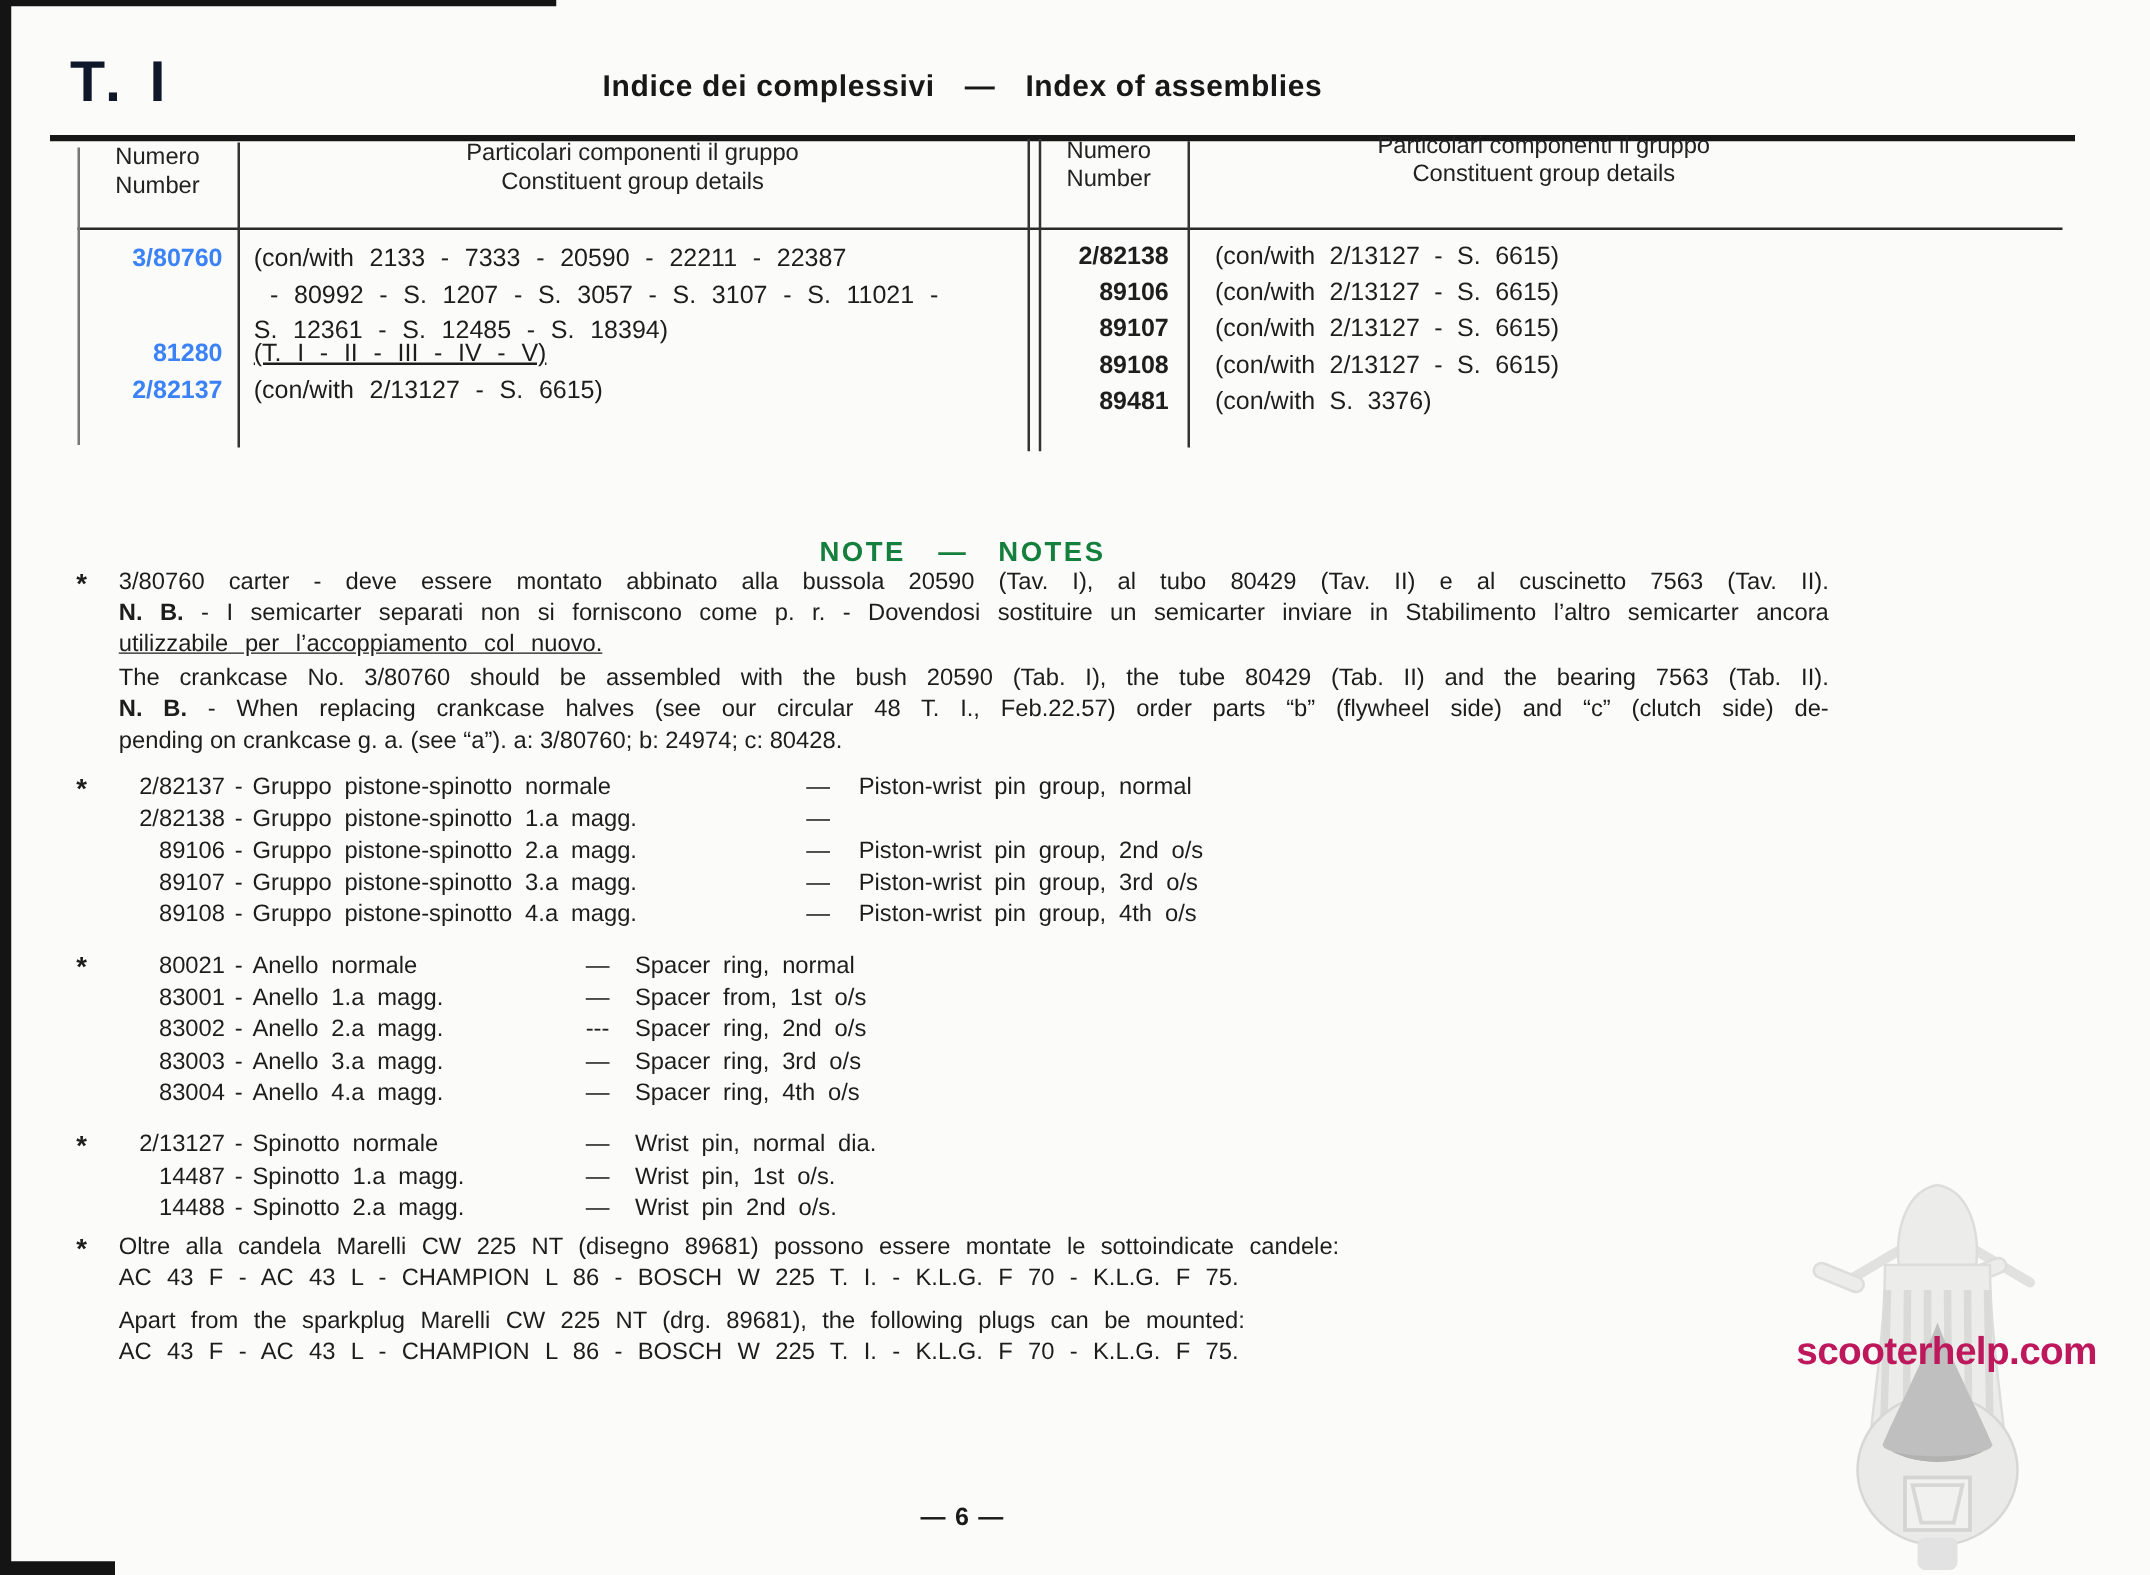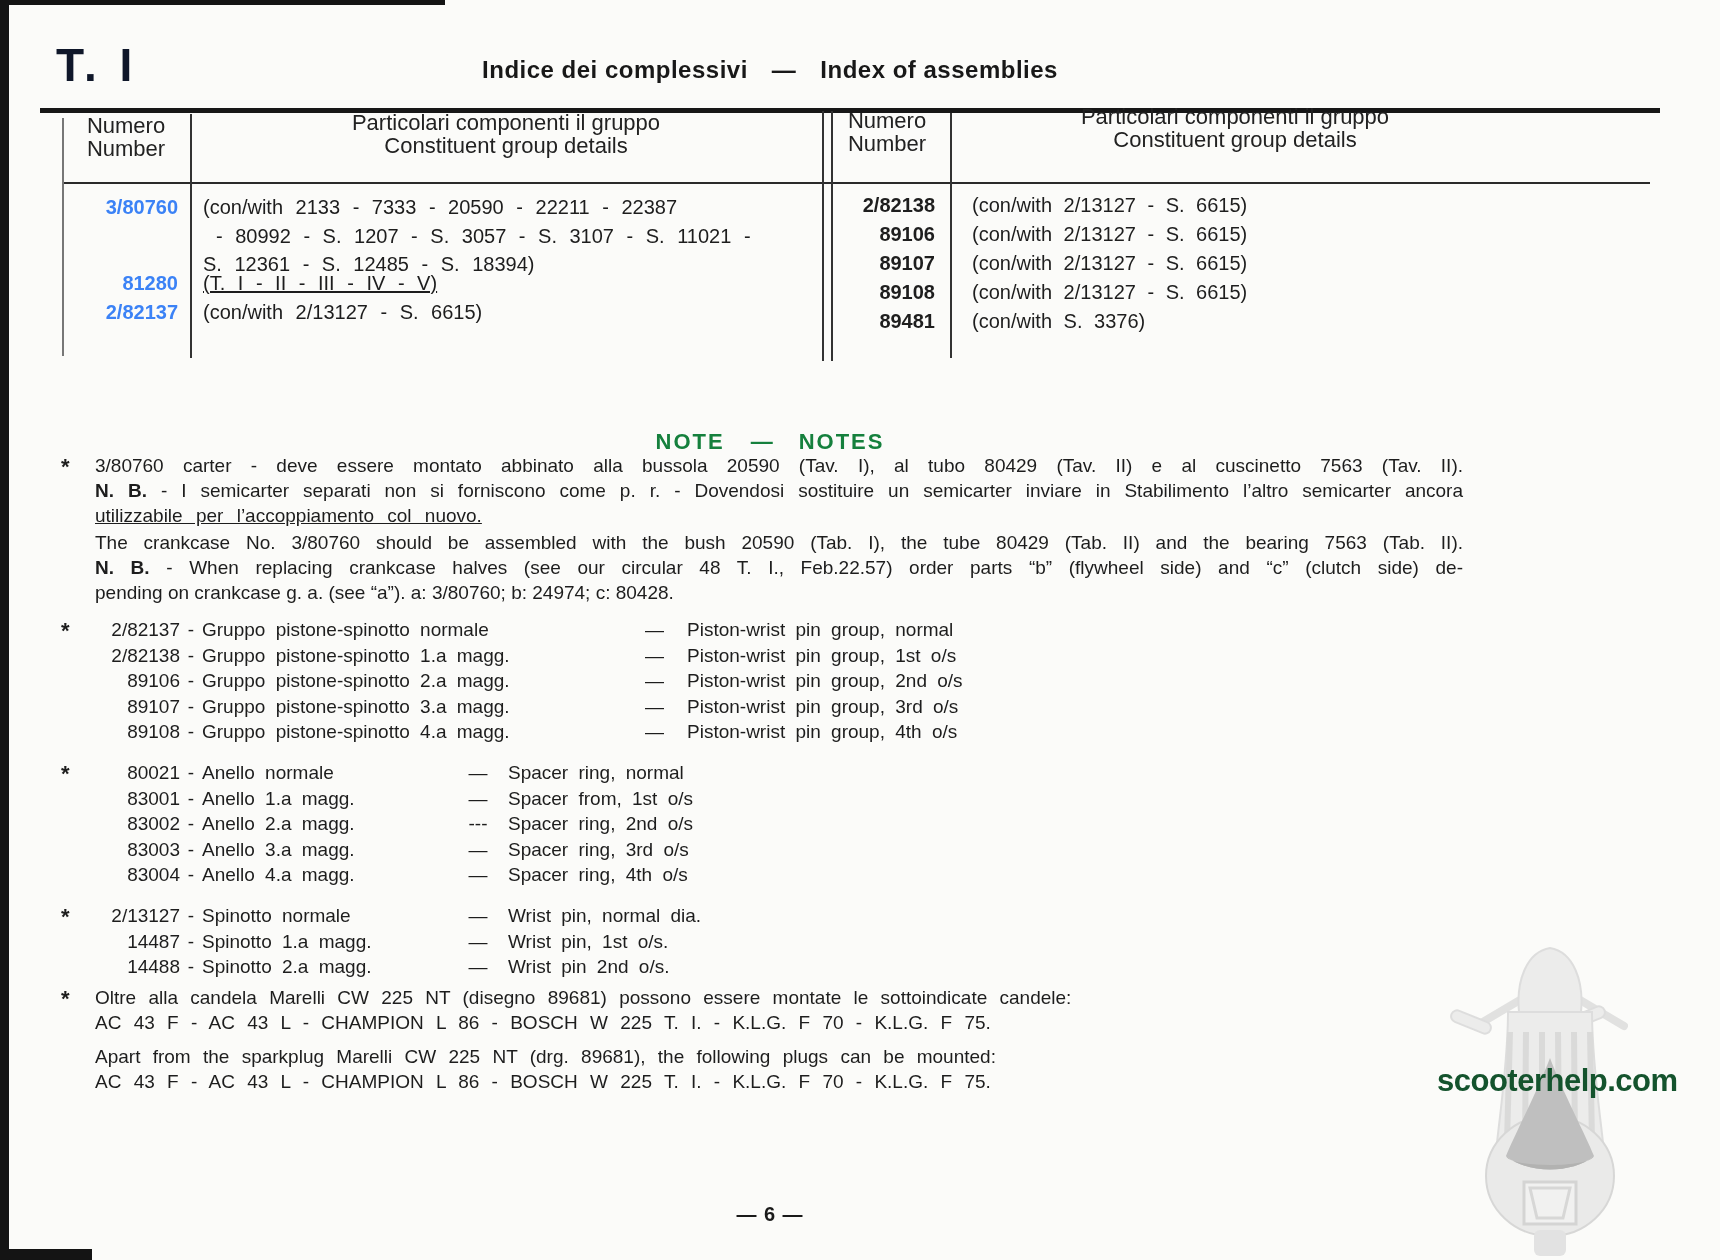--- a/index.html
+++ b/index.html
@@ -28,21 +28,21 @@
   
   .rule-h { position:absolute; background:#2a2a2a; }
   .rule-v { position:absolute; background:#333; }
   .hdr-sep        { left:62px;  top:182px; width:1588px; height:2px; }
   .tbl-left-border{ left:62px;  top:118px; width:2px;  height:238px; background:#777; }
   .div-left       { left:190px; top:114px; width:2px;  height:244px; }
   .div-center-a   { left:822px; top:111px; width:2px;  height:250px; }
   .div-center-b   { left:831px; top:111px; width:2px;  height:250px; }
   .div-right      { left:950px; top:113px; width:2px;  height:245px; }
 
-  .th { position:absolute; text-align:center; font-size:22px; line-height:23px; color:#222; }
+  .th { position:absolute; text-align:center; font-size:19px; line-height:23px; color:#222; }
   .th-num-left  { left:62px;  top:114px; width:128px; }
   .th-det-left  { left:192px; top:111px; width:628px; }
   .th-num-right { left:824px; top:109px; width:126px; }
   .th-det-right { left:965px; top:105px; width:540px; }
 
   .td-num { position:absolute; text-align:right; font-weight:700; font-size:20px; color:#3b82f6; }
   .td-det { position:absolute; text-align:left; font-size:20px; word-spacing:7px; color:#1d1d1d; }
 
   .lnum1 { left:62px; top:196px;  width:116px; }
   .lnum2 { left:62px; top:272px;  width:116px; }
@@ -89,21 +89,21 @@
   .note-plugs .ln.en-start { margin-top:9px; }
 
   .page-number {
     position:absolute; left:0; top:1203px; width:1540px; text-align:center;
     font-size:20px; font-weight:600; letter-spacing:1px; color:#1a1a1a;
   }
 
   .watermark-img { position:absolute; left:1358px; top:940px; opacity:0.62; }
   .watermark-text {
     position:absolute; left:1437px; top:1063px; z-index:3;
-    font-size:31px; font-weight:700; color:#14532d; letter-spacing:-0.5px;
+    font-size:31px; font-weight:700; color:#be185d; letter-spacing:-0.5px;
   }
 </style>
 </head>
 <body>
 
 <div class="page">
 
   <div class="edge-left"></div>
   <div class="edge-top"></div>
   <div class="edge-bottom"></div>
@@ -188,21 +188,20 @@
         <span class="pl-sep">-</span>
         <span class="pl-it">Gruppo pistone-spinotto normale</span>
         <span class="pl-dash">—</span>
         <span class="pl-en">Piston-wrist pin group, normal</span>
       </div>
     <div class="plist-row">
         <span class="pl-num">2/82138</span>
         <span class="pl-sep">-</span>
         <span class="pl-it">Gruppo pistone-spinotto 1.a magg.</span>
         <span class="pl-dash">—</span>
-        <span class="pl-en">Piston-wrist pin group, 1st o/s</span>
       </div>
     <div class="plist-row">
         <span class="pl-num">89106</span>
         <span class="pl-sep">-</span>
         <span class="pl-it">Gruppo pistone-spinotto 2.a magg.</span>
         <span class="pl-dash">—</span>
         <span class="pl-en">Piston-wrist pin group, 2nd o/s</span>
       </div>
     <div class="plist-row">
         <span class="pl-num">89107</span>

